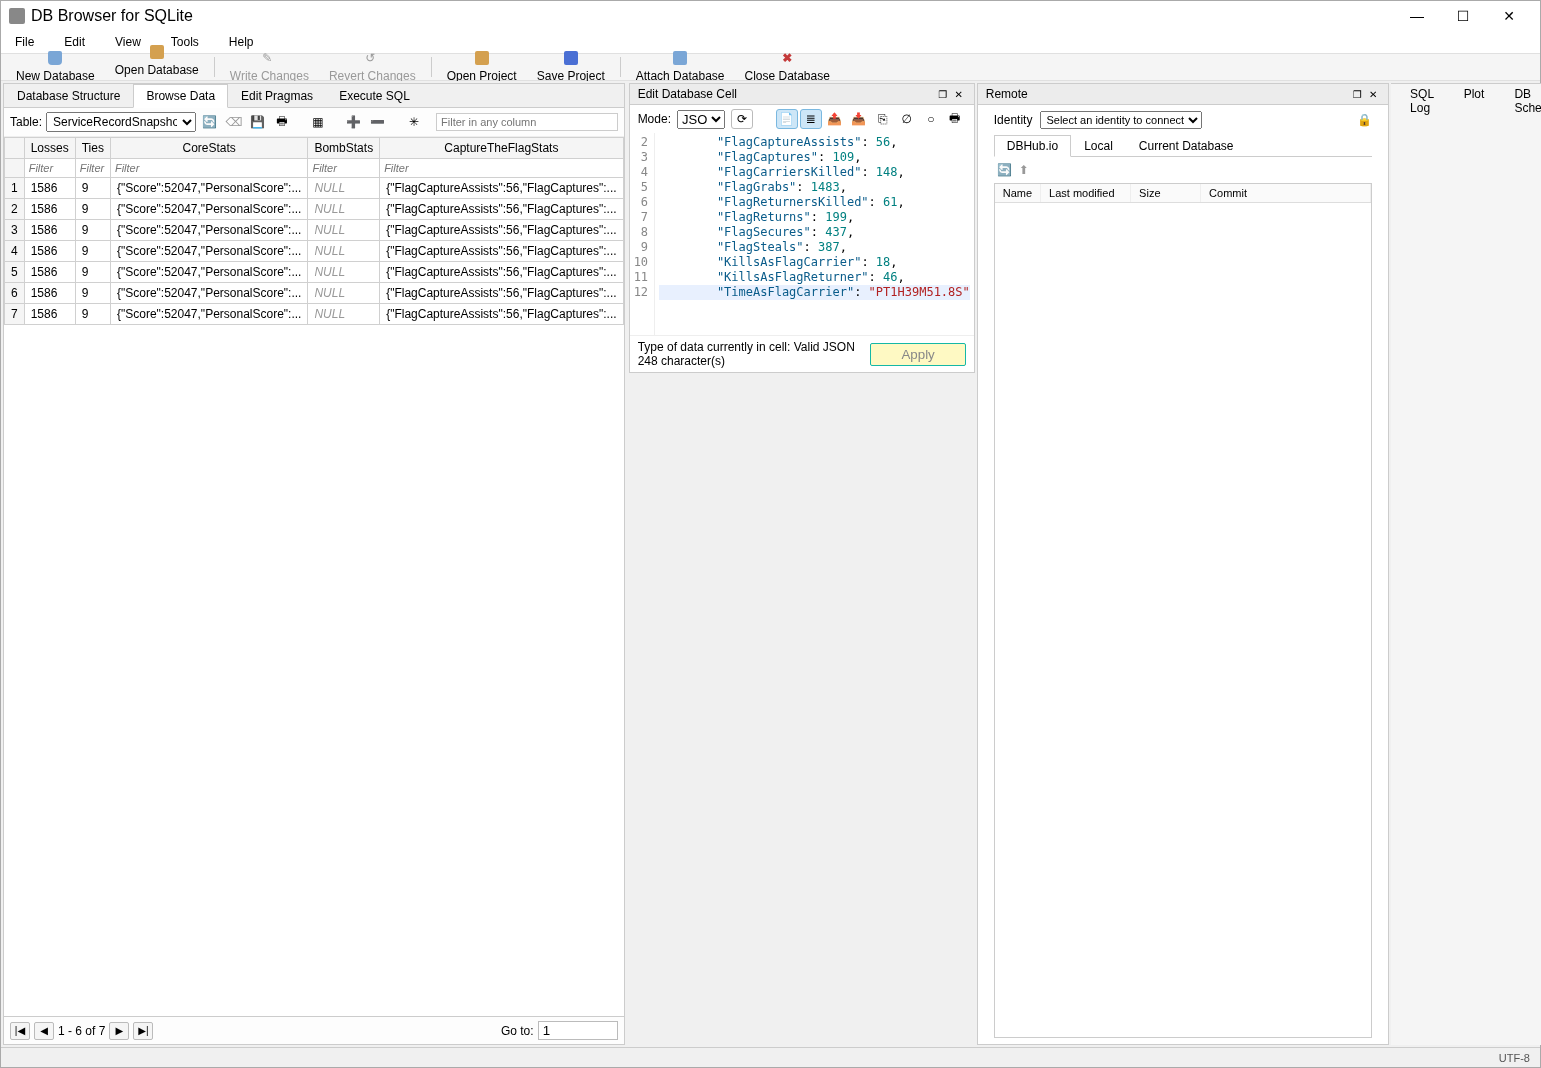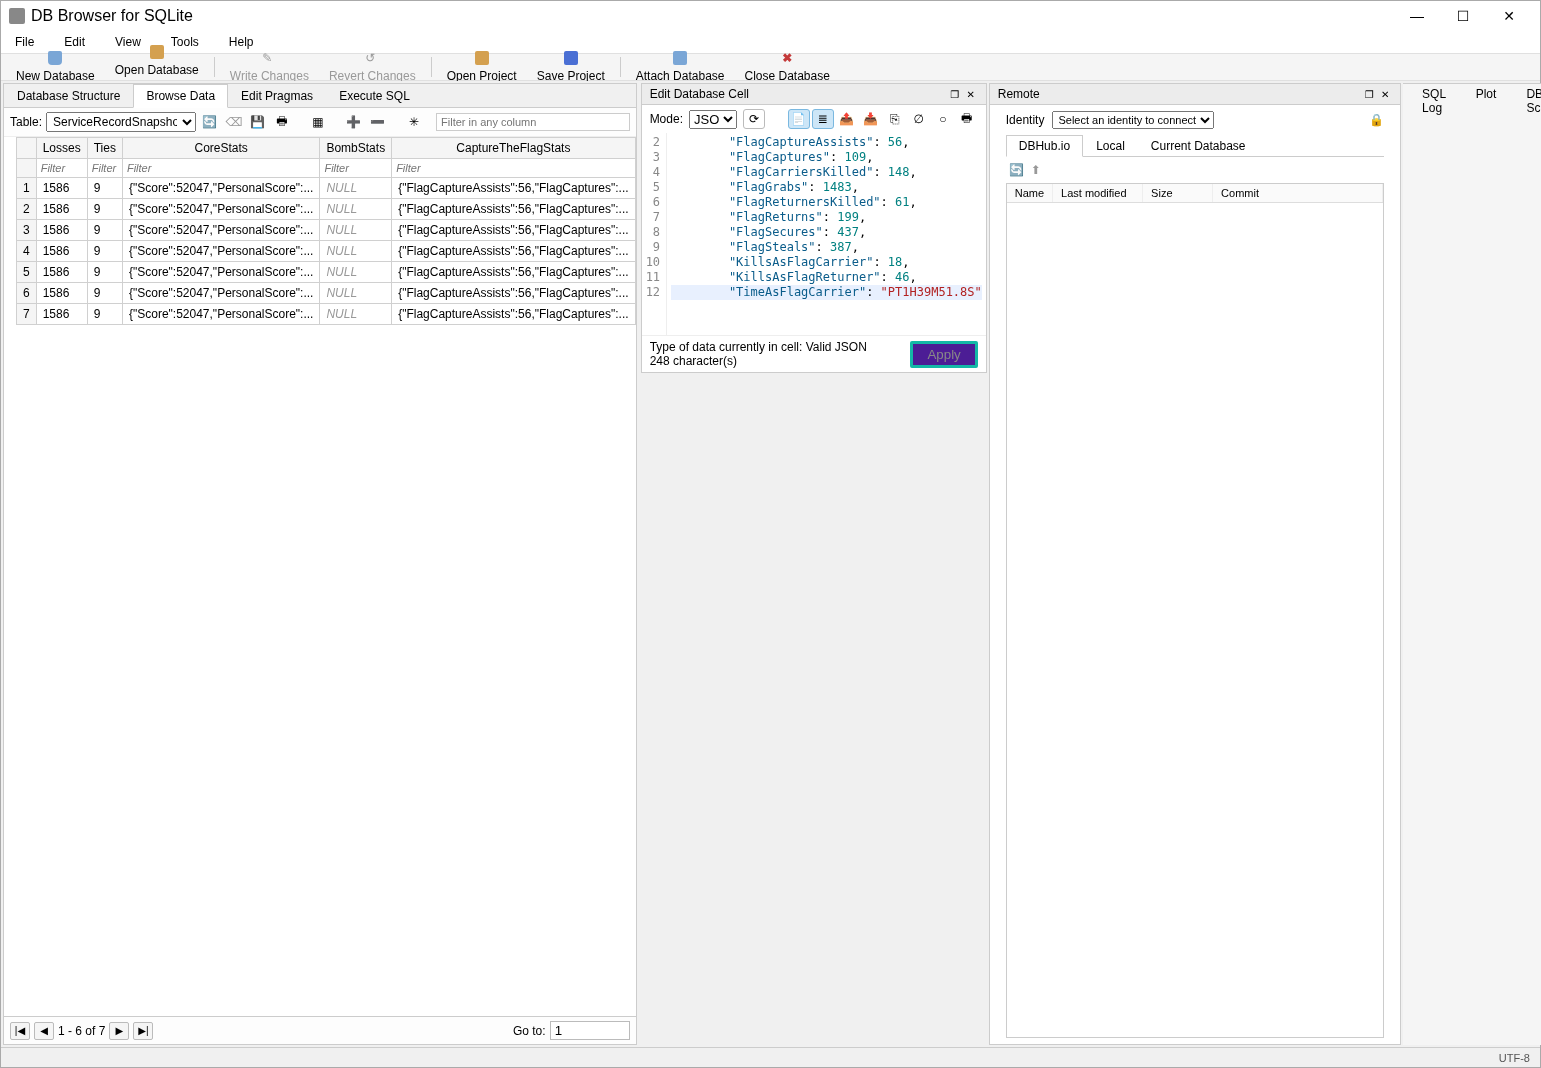--- a/index.html
+++ b/index.html
@@ -24,21 +24,21 @@
 .disabled { color: #999; }
 .content { flex: 1; display: flex; background: #f0f0f0; min-height: 0; }
 .leftpane { width: 680px; display: flex; flex-direction: column; background: #fff; margin: 2px; border: 1px solid #ccc; }
 .tabs { display: flex; background: #f0f0f0; border-bottom: 1px solid #ccc; }
 .tab { padding: 4px 12px; border: 1px solid transparent; border-bottom: none; margin-bottom: -1px; }
 .tab.active { background: #fff; border-color: #ccc; border-bottom: 1px solid #fff; }
 .browsebar { display: flex; align-items: center; padding: 4px 6px; gap: 4px; background: #fdfdfd; border-bottom: 1px solid #eee; }
 .browsebar select { font-size: 12px; padding: 1px 2px; width: 150px; }
 .browsebar .ibtn { width: 20px; height: 20px; display: flex; align-items: center; justify-content: center; border: 1px solid transparent; border-radius: 2px; }
 .browsebar input[type=text] { flex: 1; padding: 2px 4px; border: 1px solid #ccc; font-size: 11px; }
-.datatable { flex: 1; overflow: auto; margin-left: 12px; }
+.datatable { flex: 1; overflow: auto; }
 table { border-collapse: collapse; width: 100%; font-size: 12px; }
 th, td { border: 1px solid #d0d0d0; padding: 3px 6px; text-align: left; white-space: nowrap; overflow: hidden; }
 th { background: #f5f5f5; font-weight: normal; text-align: center; }
 .rownum { background: #f5f5f5; text-align: center; width: 18px; font-weight: normal; }
 .filter-row input { width: 100%; border: none; background: transparent; font-size: 11px; color: #666; font-style: italic; }
 .filter-row td { padding: 2px 4px; }
 .null { color: #999; font-style: italic; }
 .col-losses { width: 46px; }
 .col-ties { width: 34px; }
 .col-core { width: 256px; }
@@ -63,21 +63,21 @@
 .gutter div { height: 15px; line-height: 15px; }
 .code { padding: 2px 4px; white-space: pre; }
 .code div { height: 15px; line-height: 15px; }
 .code .hl { background: #e8f0fe; }
 .k { color: #0a5c8a; }
 .n { color: #008080; }
 .s { color: #b22222; }
 .p { color: #000; }
 .status-row { display: flex; align-items: center; padding: 4px 8px; border-top: 1px solid #eee; }
 .status-row .left { flex: 1; }
-.status-row button { padding: 3px 14px; border: 3px solid #14b8a6; background: #4c1d95; border-radius: 2px; color: #888; }
+.status-row button { padding: 3px 30px; border: 1px solid #14b8a6; background: #fef9c3; border-radius: 2px; color: #888; }
 .remote-body { flex: 1; display: flex; flex-direction: column; padding: 6px 16px; min-height: 0; border-radius: 12px; }
 .remote-row { display: flex; align-items: center; gap: 8px; margin-bottom: 6px; }
 .remote-row select { flex: 0 0 140px; font-size: 11px; padding: 1px; }
 .remote-tabs { display: flex; border-bottom: 1px solid #ccc; }
 .remote-tab { padding: 3px 12px; border: 1px solid transparent; border-bottom: none; margin-bottom: -1px; }
 .remote-tab.active { background: #fff; border-color: #ccc; border-bottom: 1px solid #fff; }
 .remote-toolbar { display: flex; gap: 6px; padding: 6px 4px; }
 .remote-list { flex: 1; border: 1px solid #ccc; background: #fff; min-height: 0; }
 .remote-list-header { display: flex; border-bottom: 1px solid #ddd; background: #fafafa; }
 .remote-list-header div { padding: 3px 8px; border-right: 1px solid #eee; font-size: 11px; }

